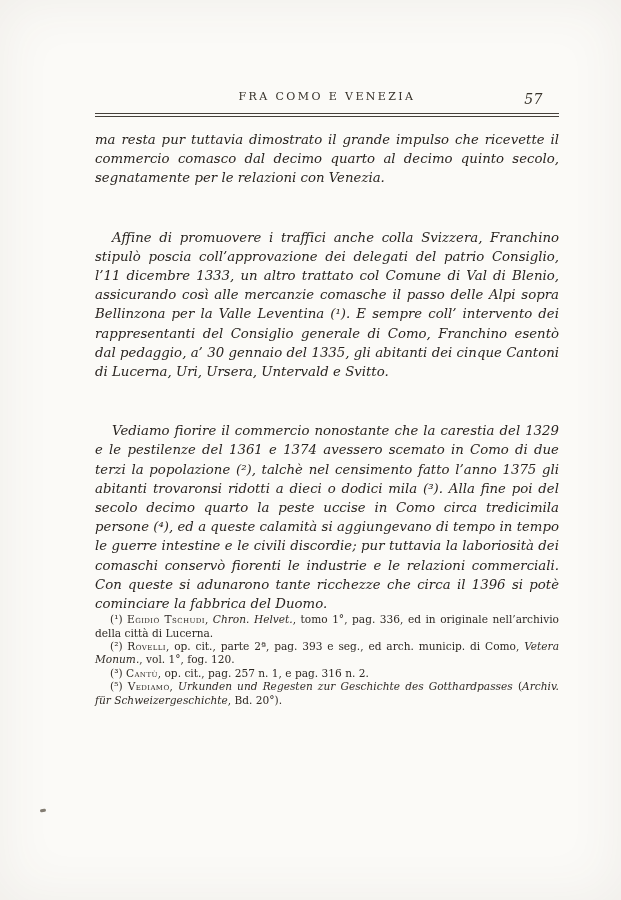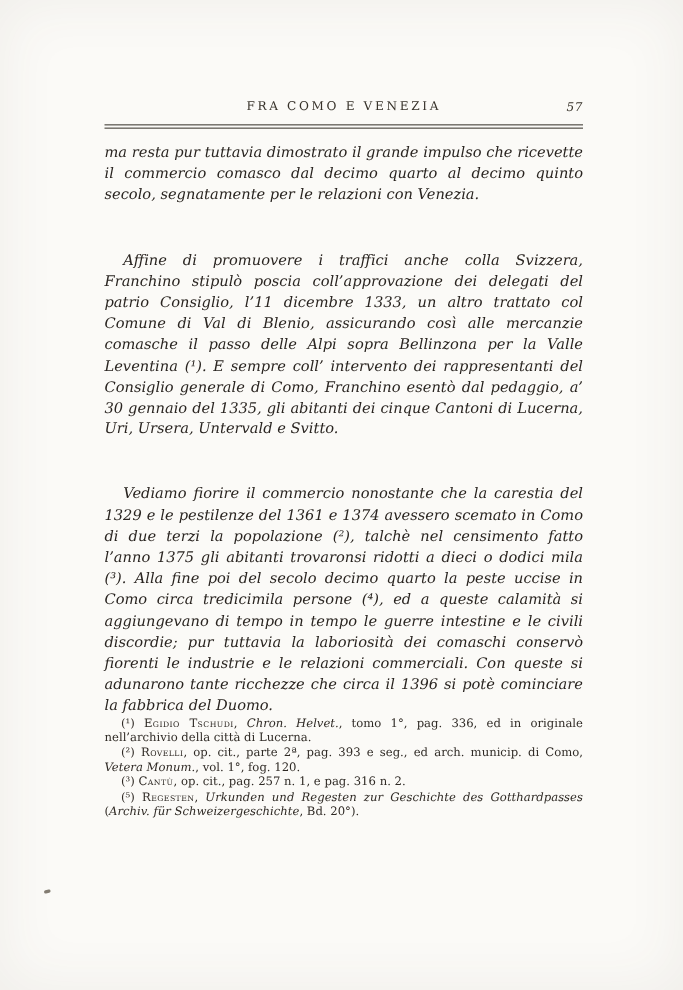--- a/index.html
+++ b/index.html
@@ -7,39 +7,39 @@
     width: 621px; height: 900px;
     background: #f1f0ed;
     font-family: "DejaVu Serif", "Liberation Serif", serif;
   }
   .page {
     position: relative;
     width: 621px; height: 900px;
     box-sizing: border-box;
     background: #fbfaf7;
     box-shadow: inset 0 0 55px rgba(80,70,55,0.07);
-    padding: 90px 91px 0 95px;
+    padding: 90px 62px 0 95px;
     color: #2a2520;
     overflow: hidden;
   }
   .running-head {
     position: relative;
     height: 16px;
   }
   .head-title {
     display: block;
     text-align: center;
     font-size: 11px;
     letter-spacing: 2.4px;
     color: #363129;
   }
   .head-page {
     position: absolute;
-    right: 0; top: 1px;
-    font-size: 11px;
+    right: 16px; top: 1px;
+    font-size: 14px;
     letter-spacing: 0.5px;
     color: #363129;
     font-style: italic;
   }
   .rule {
     margin-top: 7px;
     border-top: 1.4px solid #45403a;
     position: relative;
   }
   .rule::after {
@@ -95,18 +95,18 @@
   <main class="body-text">
     <p class="para">ma resta pur tuttavia dimostrato il grande impulso che ricevette il commercio comasco dal decimo quarto al decimo quinto secolo, segnatamente per le relazioni con Venezia.</p>
     <p class="para indent">Affine di promuovere i traffici anche colla Svizzera, Franchino stipulò poscia coll’approvazione dei delegati del patrio Consiglio, l’11 dicembre 1333, un altro trattato col Comune di Val di Blenio, assicurando così alle mercanzie comasche il passo delle Alpi sopra Bellinzona per la Valle Leventina (¹). E sempre coll’ intervento dei rappresentanti del Consiglio generale di Como, Franchino esentò dal pedaggio, a’ 30 gennaio del 1335, gli abitanti dei cinque Cantoni di Lucerna, Uri, Ursera, Untervald e Svitto.</p>
     <p class="para indent">Vediamo fiorire il commercio nonostante che la carestia del 1329 e le pestilenze del 1361 e 1374 avessero scemato in Como di due terzi la popolazione (²), talchè nel censimento fatto l’anno 1375 gli abitanti trovaronsi ridotti a dieci o dodici mila (³). Alla fine poi del secolo decimo quarto la peste uccise in Como circa tredicimila persone (⁴), ed a queste calamità si aggiungevano di tempo in tempo le guerre intestine e le civili discordie; pur tuttavia la laboriosità dei comaschi conservò fiorenti le industrie e le relazioni commerciali. Con queste si adunarono tante ricchezze che circa il 1396 si potè cominciare la fabbrica del Duomo.</p>
   </main>
 
   <section class="footnotes">
     <p class="footnote"><span class="seg-n">(¹) </span><span class="seg-sc">Egidio Tschudi</span><span class="seg-n">, </span><span class="seg-i">Chron. Helvet.</span><span class="seg-n">, tomo 1°, pag. 336, ed in originale nell’archivio della città di Lucerna.</span></p>
     <p class="footnote"><span class="seg-n">(²) </span><span class="seg-sc">Rovelli</span><span class="seg-n">, op. cit., parte 2ª, pag. 393 e seg., ed arch. municip. di Como, </span><span class="seg-i">Vetera Monum.</span><span class="seg-n">, vol. 1°, fog. 120.</span></p>
     <p class="footnote"><span class="seg-n">(³) </span><span class="seg-sc">Cantù</span><span class="seg-n">, op. cit., pag. 257 n. 1, e pag. 316 n. 2.</span></p>
-    <p class="footnote"><span class="seg-n">(⁵) </span><span class="seg-sc">Regesten</span><span class="seg-n">, </span><span class="seg-i">Urkunden und Regesten zur Geschichte des Gotthardpasses</span><span class="seg-n"> (</span><span class="seg-i">Archiv. für Schweizergeschichte</span><span class="seg-n">, Bd. 20°).</span></p>
+    <p class="footnote"><span class="seg-n">(⁵) </span><span class="seg-sc">Vediamo</span><span class="seg-n">, </span><span class="seg-i">Urkunden und Regesten zur Geschichte des Gotthardpasses</span><span class="seg-n"> (</span><span class="seg-i">Archiv. für Schweizergeschichte</span><span class="seg-n">, Bd. 20°).</span></p>
   </section>
 
   <div class="artifact"></div>
 
 </div>
 
 </body></html>

